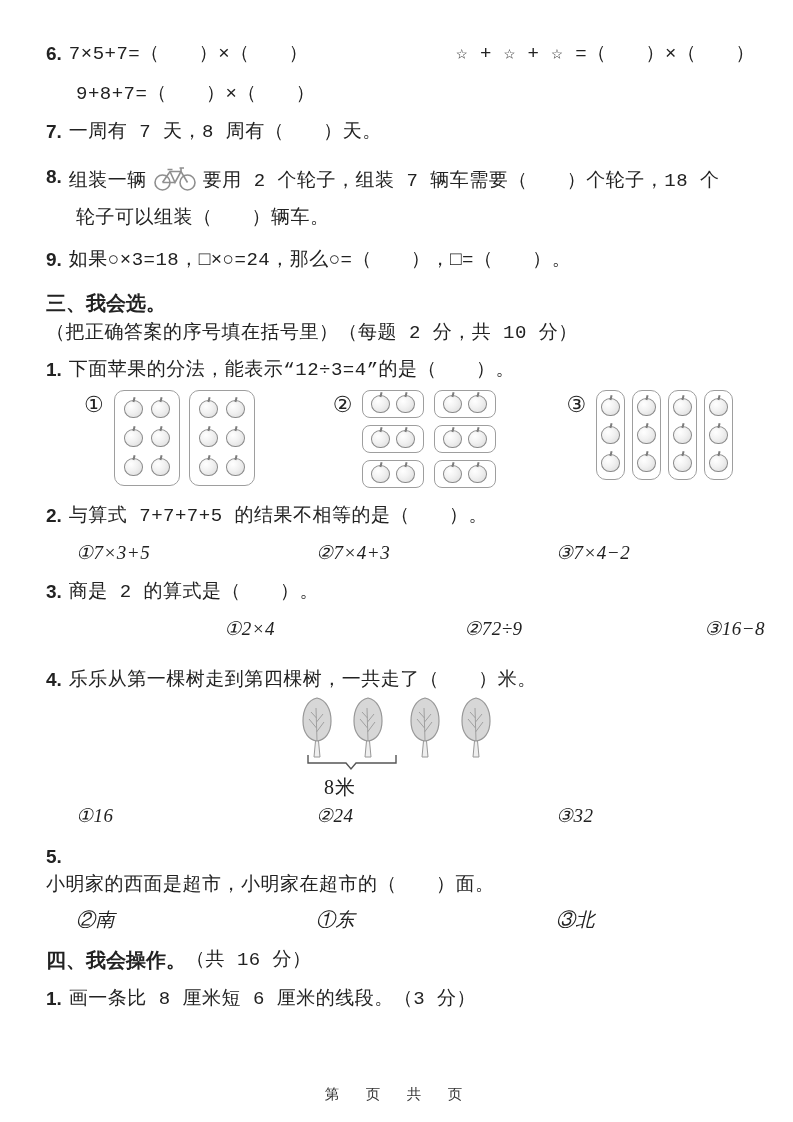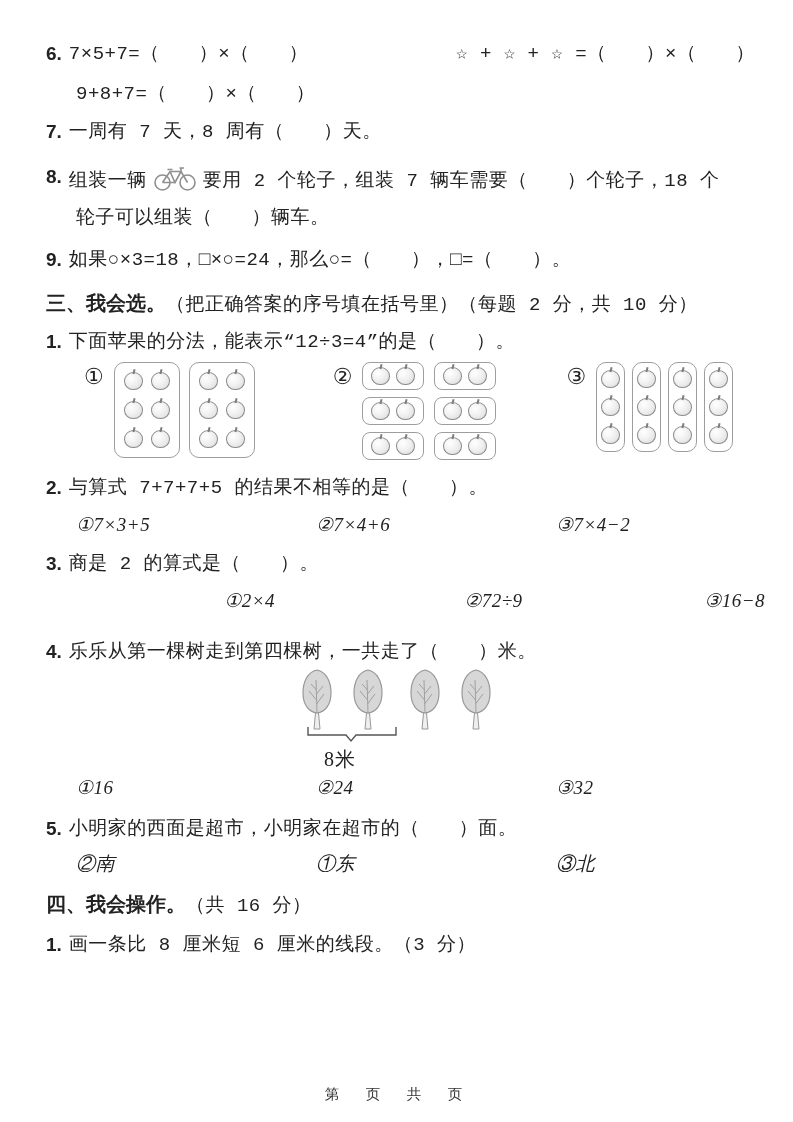--- a/index.html
+++ b/index.html
@@ -60,21 +60,21 @@
   .tree-label{font-size:20px;letter-spacing:1px;margin:0 0 2px 28px;line-height:24px;}
 
   .footer{
     position:absolute;left:0;right:0;bottom:18px;
     text-align:center;font-size:14.5px;color:#333;letter-spacing:6px;
     font-family:"Liberation Sans","DejaVu Sans",sans-serif;
   }
 
   
   .mb2{margin-bottom:2px;}  .mb4{margin-bottom:4px;}  .mb6{margin-bottom:6px;}
-  .mb8{margin-bottom:8px;}  .mb10{margin-bottom:10px;} .mb12{margin-bottom:12px;}
+  .mb8{margin-bottom:8px;flex-direction:column;}  .mb10{margin-bottom:10px;align-items:flex-end;} .mb12{margin-bottom:12px;}
   .mb14{margin-bottom:14px;} .mb18{margin-bottom:24px;justify-content:flex-end;}
   .bike{margin:0 6px;position:relative;top:5px;}
 </style>
 </head>
 <body>
 
 <div class="page">
   <div class="content">
 
     <div class="q-line mb12">
@@ -200,21 +200,21 @@
         </div>
       </div>
     </div>
 
     <div class="q-line mb10">
       <span class="q-num">2.</span>
       <span class="q-text">与算式 7+7+7+5 的结果不相等的是（　　）。</span>
     </div>
     <div class="opt-row mb12">
       <span class="opt">①7×3+5</span>
-      <span class="opt">②7×4+6</span>
+      <span class="opt">②7×4+3</span>
       <span class="opt">③7×4−2</span>
     </div>
 
     <div class="q-line mb10">
       <span class="q-num">3.</span>
       <span class="q-text">商是 2 的算式是（　　）。</span>
     </div>
     <div class="opt-row mb18">
       <span class="opt">①2×4</span>
       <span class="opt">②72÷9</span>

